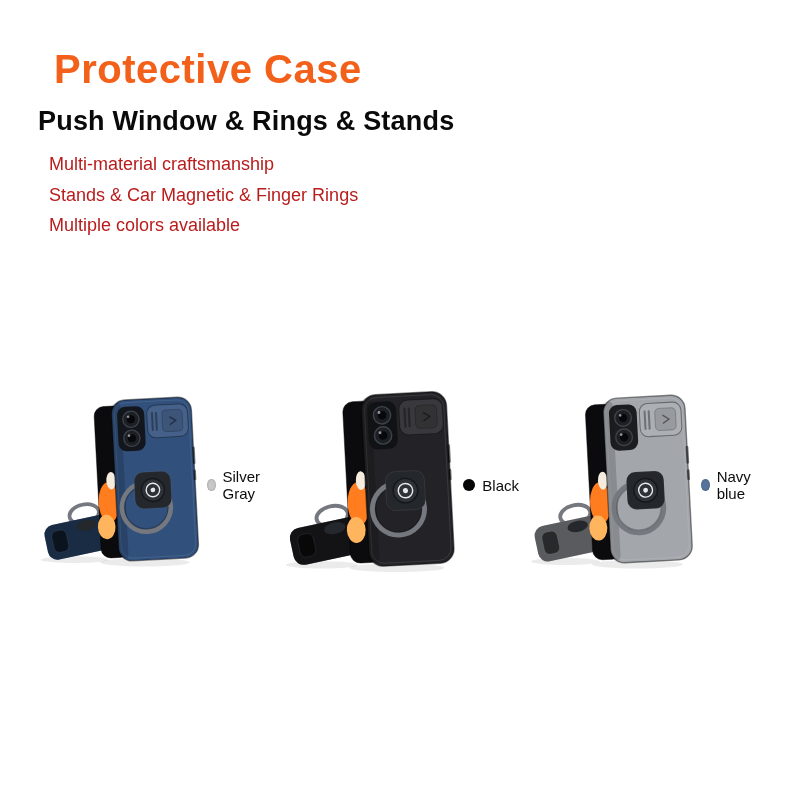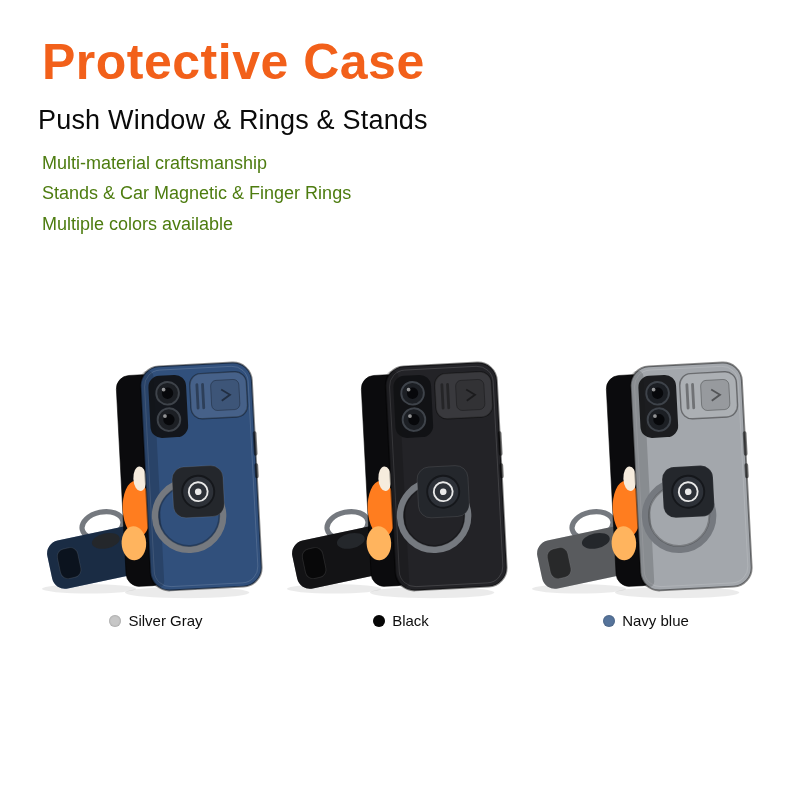--- a/index.html
+++ b/index.html
@@ -1,25 +1,25 @@
 <!DOCTYPE html>
 <html><head>
 <meta charset="utf-8">
 <style>
   html,body{margin:0;padding:0}
   body{
     width:800px;height:800px;background:#ffffff;
     font-family:"Liberation Sans",sans-serif;color:#111;overflow:hidden;
   }
   .page{box-sizing:border-box;width:800px;height:800px;padding:32px 36px 0 38px}
-  .title{margin:4px;font-size:50px;line-height:1.05;font-weight:bold;letter-spacing:.5px}
-  .subtitle{margin:16px 0 12px;font-size:27px;font-weight:normal;color:#0a0a0a;letter-spacing:.2px}
-  .features{list-style:none;margin:4px;padding:0;font-size:18px;line-height:1.7;color:#4d7c0f}
+  .title{margin:16px;font-size:40px;line-height:1.05;font-weight:bold;letter-spacing:.5px}
+  .subtitle{margin:16px 0 12px;font-size:27px;font-weight:bold;color:#0a0a0a;letter-spacing:.2px}
+  .features{list-style:none;margin:11px;padding:0;font-size:18px;line-height:1.7;color:#b91c1c}
   .products{display:flex;justify-content:space-between;margin-top:116px}
-  .product{margin:0;display:flex;flex-direction:column;align-items:center;width:236px}
+  .product{margin:0;display:flex;flex-direction:row;align-items:center;width:236px}
   .product-art{width:236px;height:247px;display:block}
   .label-row{display:flex;align-items:center;gap:7px;margin-top:10px;font-size:15px;color:#0d0d0d}
   .dot{width:12px;height:12px;border-radius:50%;display:inline-block;
        box-shadow:inset 0 0 2px rgba(0,0,0,.3)}
 </style>
 </head>
 <body>
 
 <div class="page">
 

